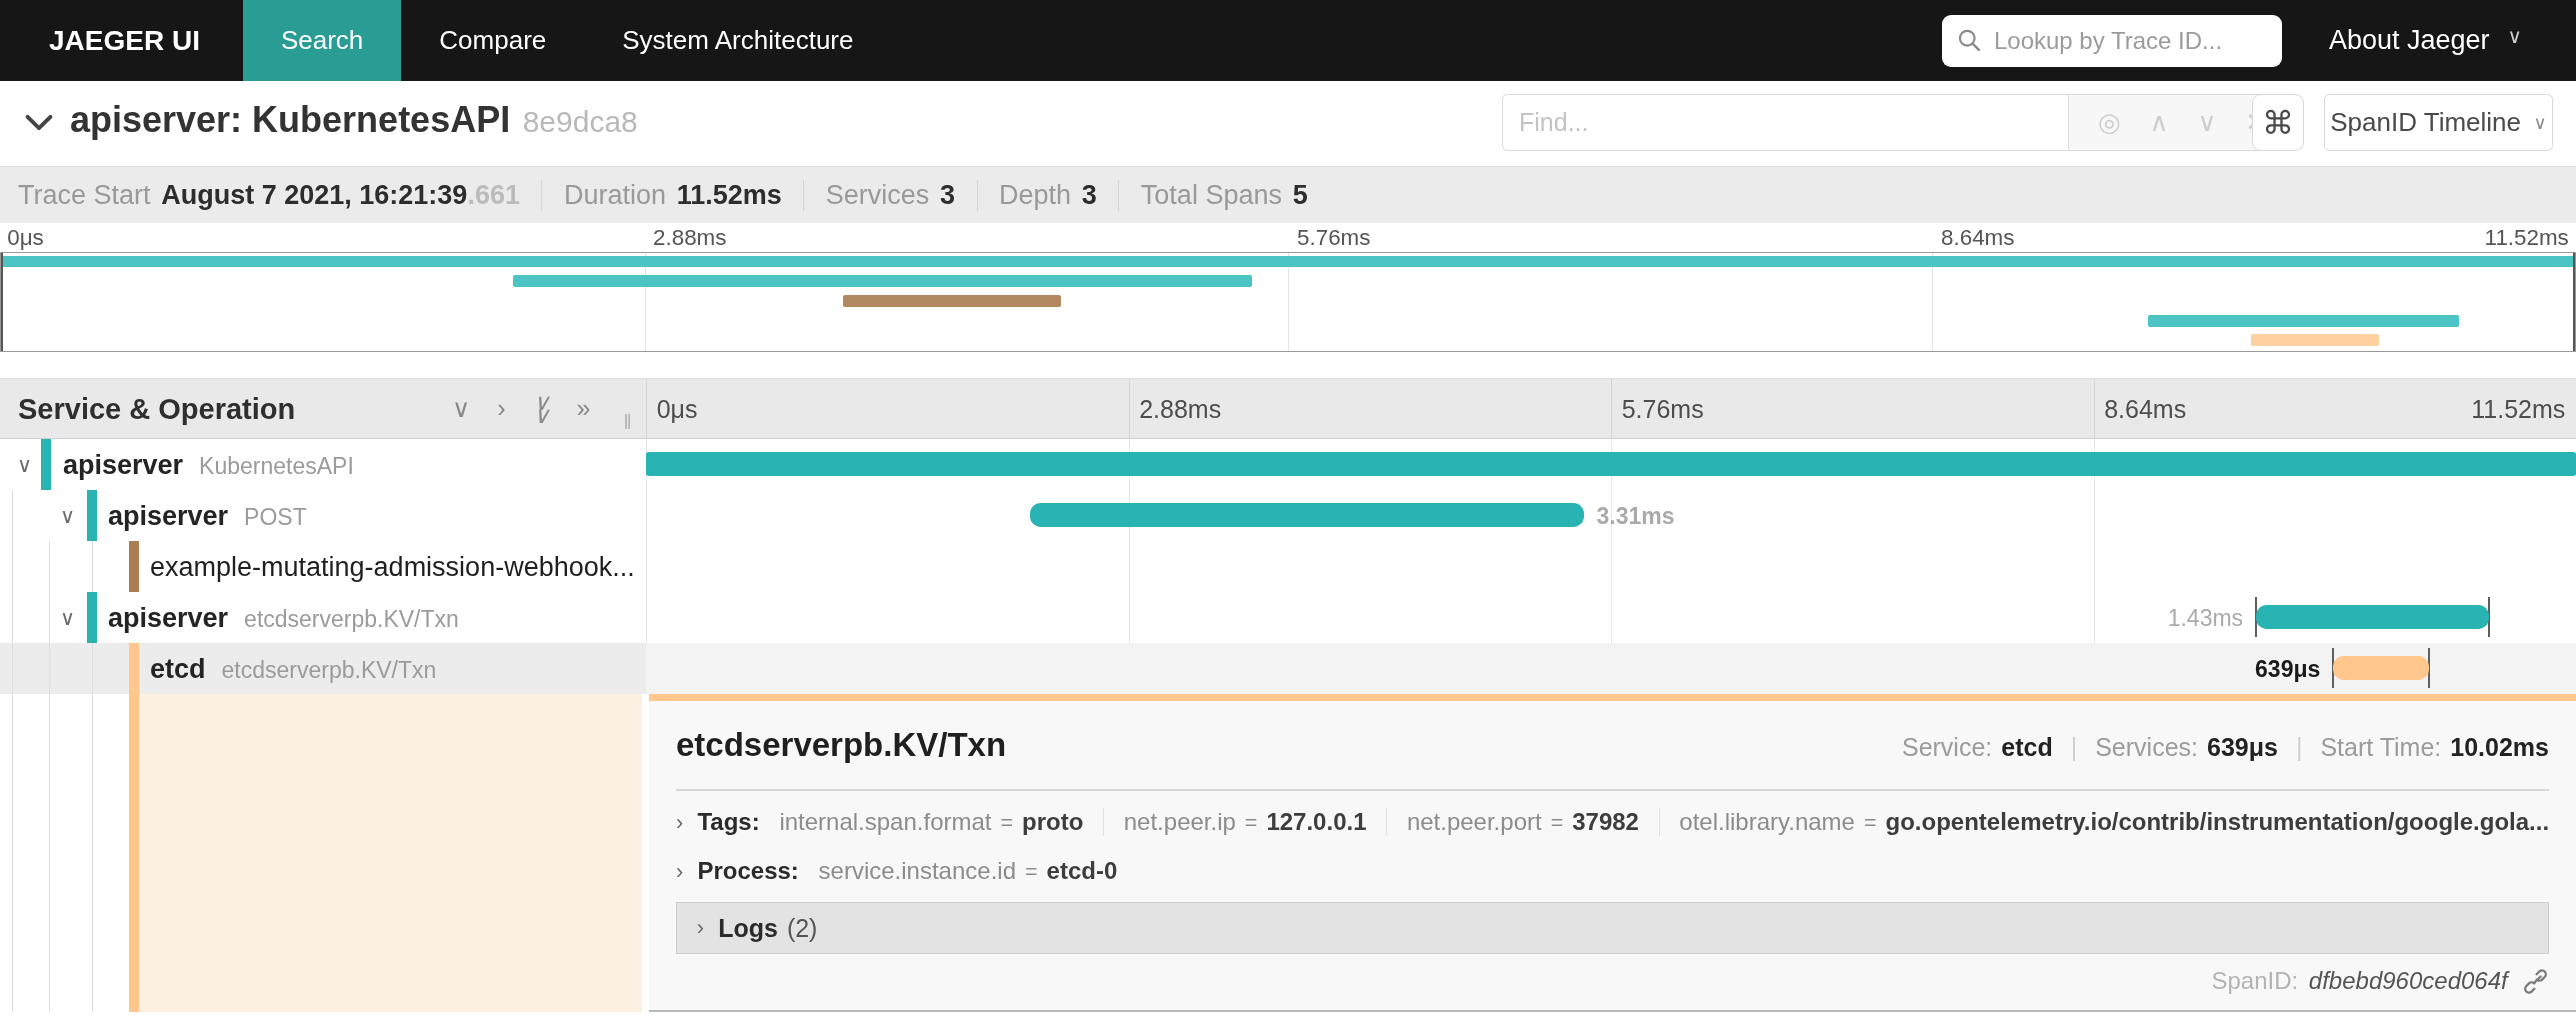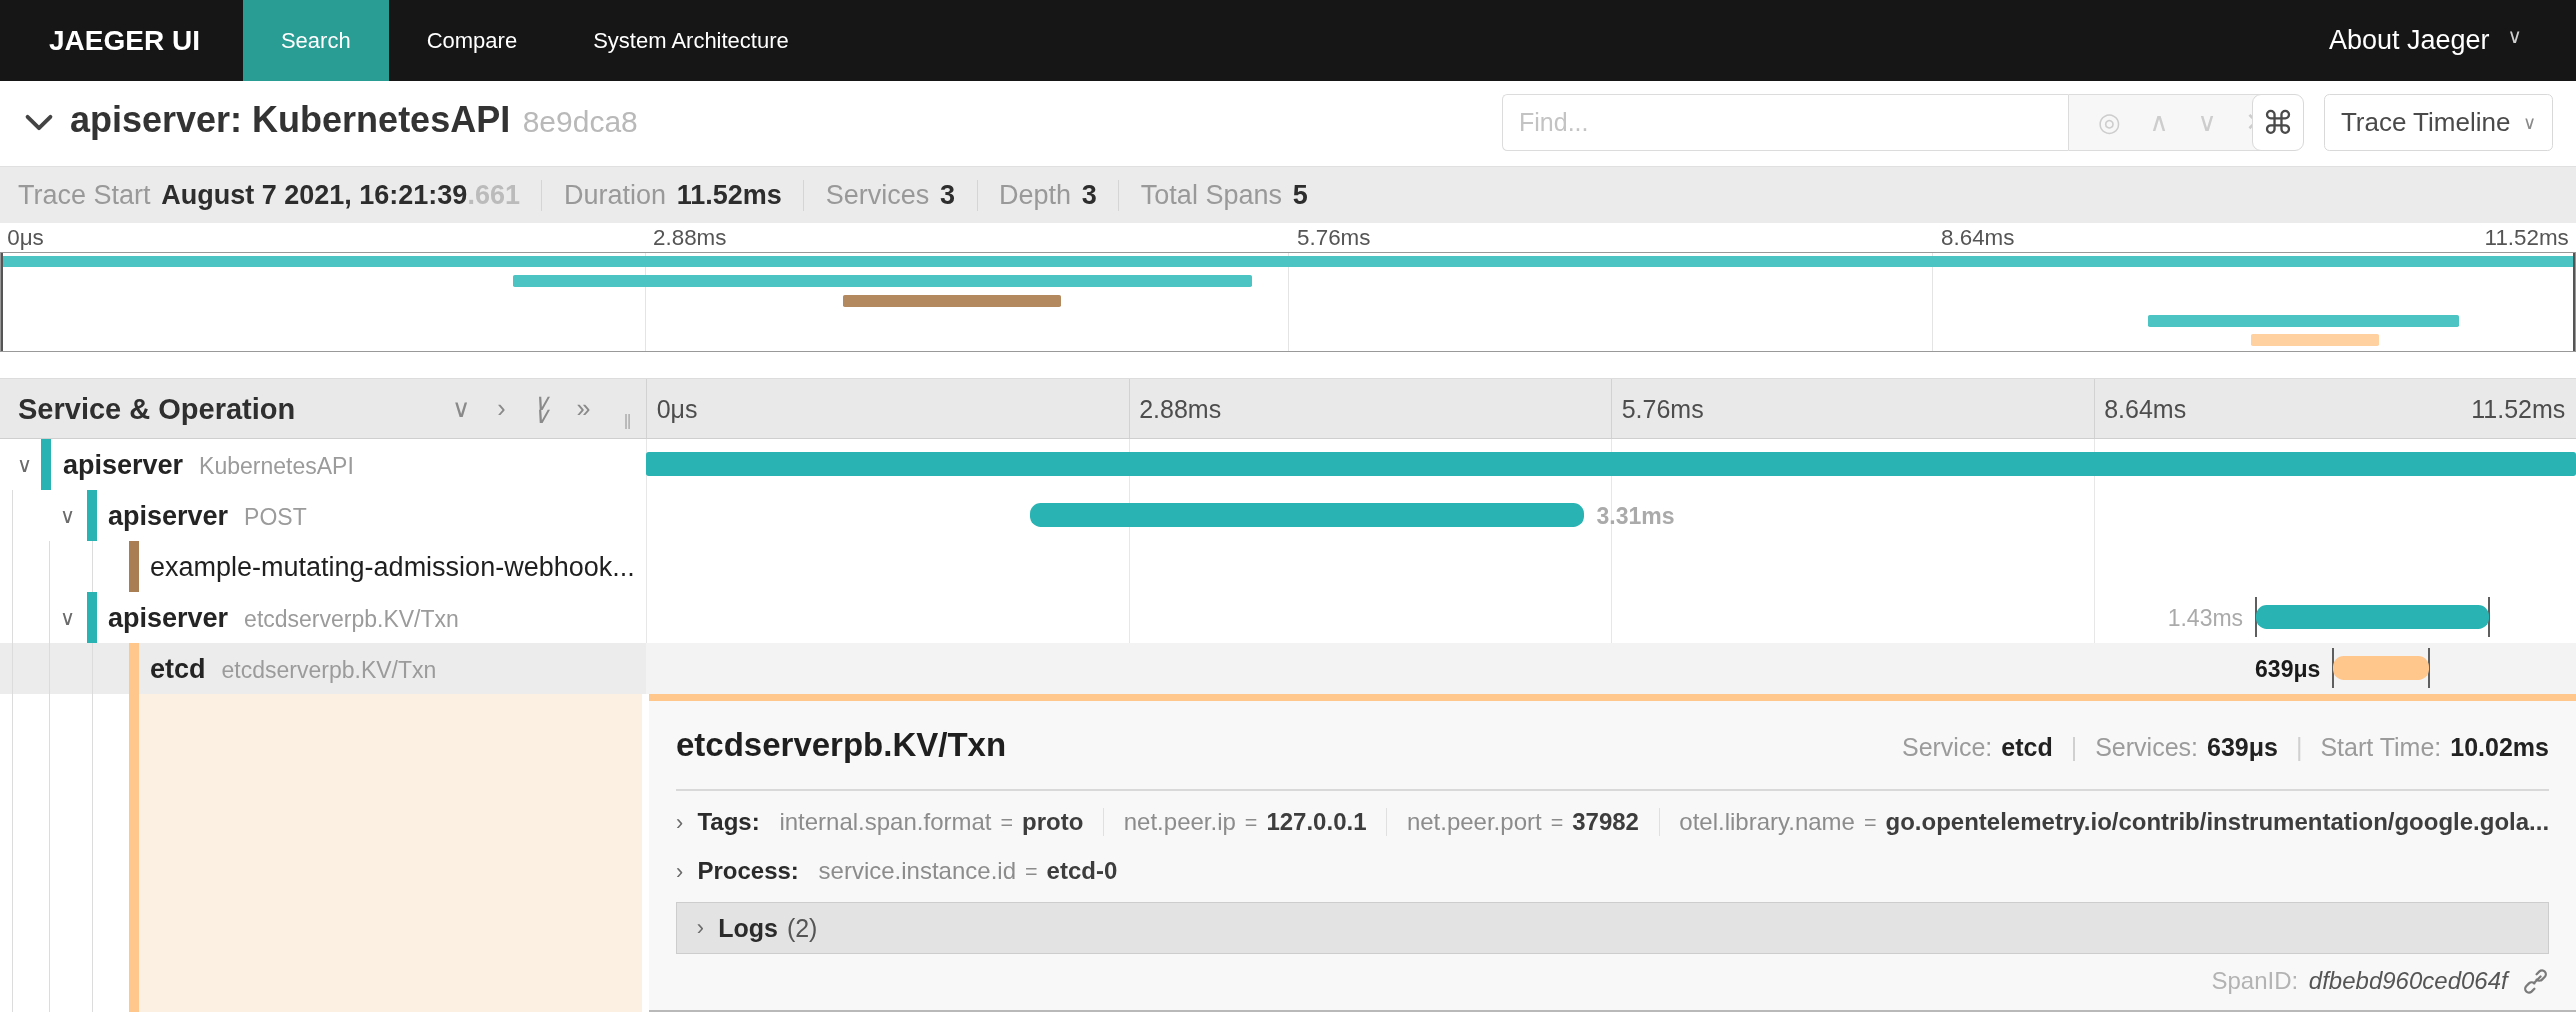--- a/index.html
+++ b/index.html
@@ -2,21 +2,21 @@
 <html style="font-size:14.3px"><head>
 <meta charset="utf-8">
 <style>
   * { margin:0; padding:0; box-sizing:border-box; }
   body { font-family:"Liberation Sans", sans-serif; background:#fff; }
   .app { position:relative; width:2576px; height:1023px; overflow:hidden; background:#fff; }
 
   
   .nav { position:absolute; left:0; top:0; width:2576px; height:81px; background:#161616; display:flex; align-items:stretch; }
   .brand { color:#fff; font-size:28px; font-weight:bold; display:flex; align-items:center; padding:0 43px 0 49px; }
-  .nav-tab { color:#fff; font-size:22px; display:flex; align-items:center; padding:0 38px; cursor:pointer; }
+  .nav-tab { color:#fff; font-size:26px; display:flex; align-items:center; padding:0 38px; cursor:pointer; }
   .nav-tab.active { background:#299c93; }
   .nav-right { position:absolute; right:0; top:0; height:81px; display:flex; align-items:center; }
   .lookup { width:340px; height:52px; background:#fff; border-radius:9px; display:flex; align-items:center; padding:0 14.3px; margin-right:47px; }
   .lookup input { border:none; outline:none; font-size:24px; color:#444; width:100%; font-family:inherit; background:transparent; }
   .lookup input::placeholder { color:#9b9b9b; }
   .lookup svg { margin-right:10.7px; flex:none; }
   .about { color:#fff; font-size:27px; display:flex; align-items:flex-start; gap:18px; margin-right:54px; cursor:pointer; }
   .about .chev { font-size:19.7px; color:#cfcfcf; }
 
   
@@ -117,20 +117,27 @@
 <body>
 
 <div class="app">
 
   <div class="nav">
     <div class="brand">JAEGER UI</div>
     <div class="nav-tab active">Search</div>
     <div class="nav-tab">Compare</div>
     <div class="nav-tab">System Architecture</div>
     <div class="nav-right">
+      <div class="lookup">
+        <svg width="27" height="27" viewBox="0 0 24 24">
+            <circle cx="10" cy="10" r="6.5" fill="none" stroke="#8a8a8a" stroke-width="2"></circle>
+            <line x1="15" y1="15" x2="21" y2="21" stroke="#8a8a8a" stroke-width="2"></line>
+          </svg>
+        <input type="text" placeholder="Lookup by Trace ID..." style="">
+      </div>
       <div class="about">
         <span>About Jaeger</span>
         <span class="chev">∨</span>
       </div>
     </div>
   </div>
 
   <div class="tracebar">
     <svg class="tb-collapse" width="32" height="29" viewBox="0 0 28 24">
         <polyline points="4,7 14,17 24,7" fill="none" stroke="#444" stroke-width="3.4" stroke-linecap="round" stroke-linejoin="round"></polyline>
@@ -142,21 +149,21 @@
         <span>◎</span>
         <span>∧</span>
         <span>∨</span>
         <span>✕</span>
       </div>
     </div>
     <div class="cmd-btn">
         <span>⌘</span>
       </div>
     <div class="view-btn">
-      <span>Trace Timeline</span>
+      <span>SpanID Timeline</span>
       <span class="chev">∨</span>
     </div>
   </div>
 
   <div class="summary">
     <div class="sum-item">
       <span class="sum-label">Trace Start</span>
       <span class="sum-value">August 7 2021, 16:21:39</span>
       <span class="sum-suffix">.661</span>
     </div>

